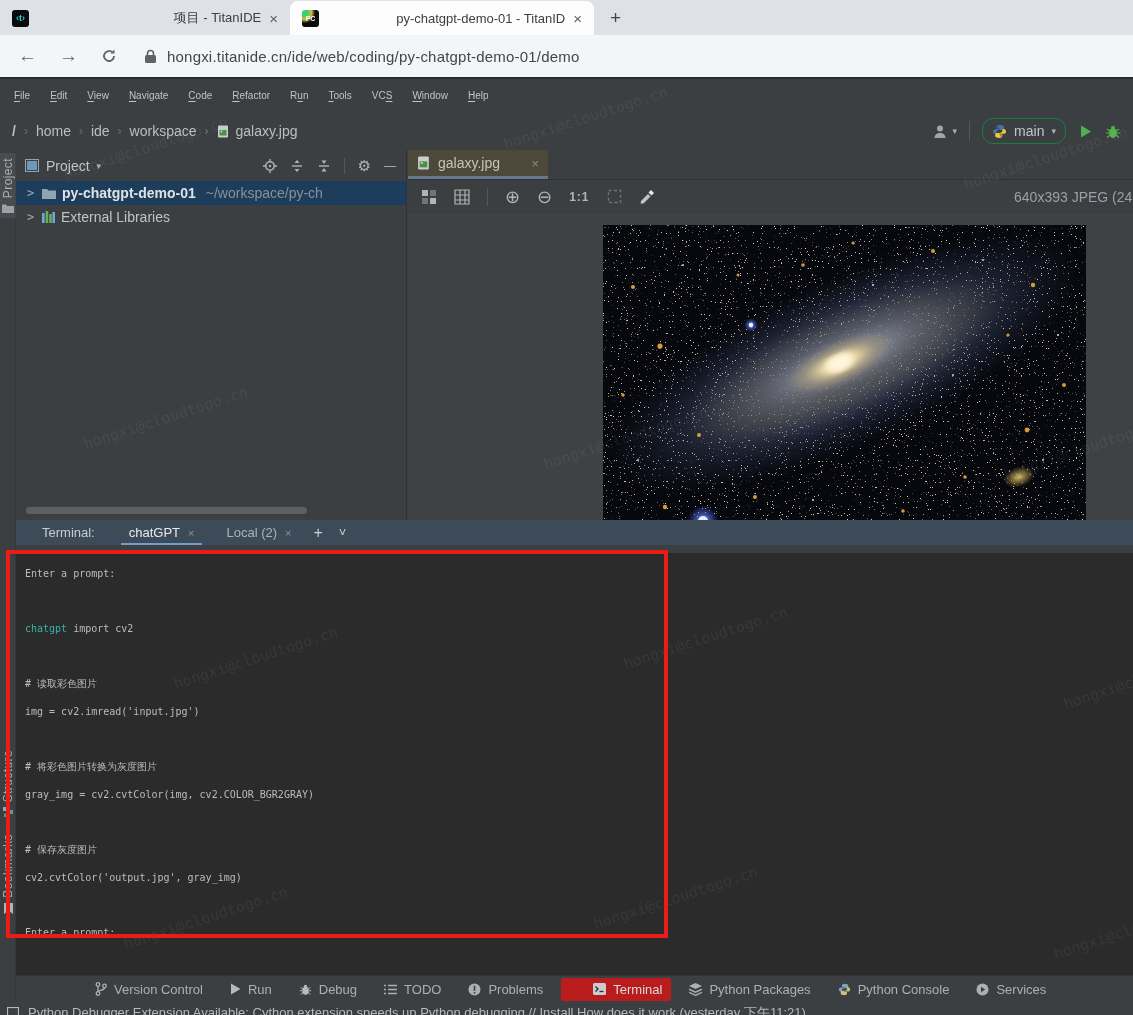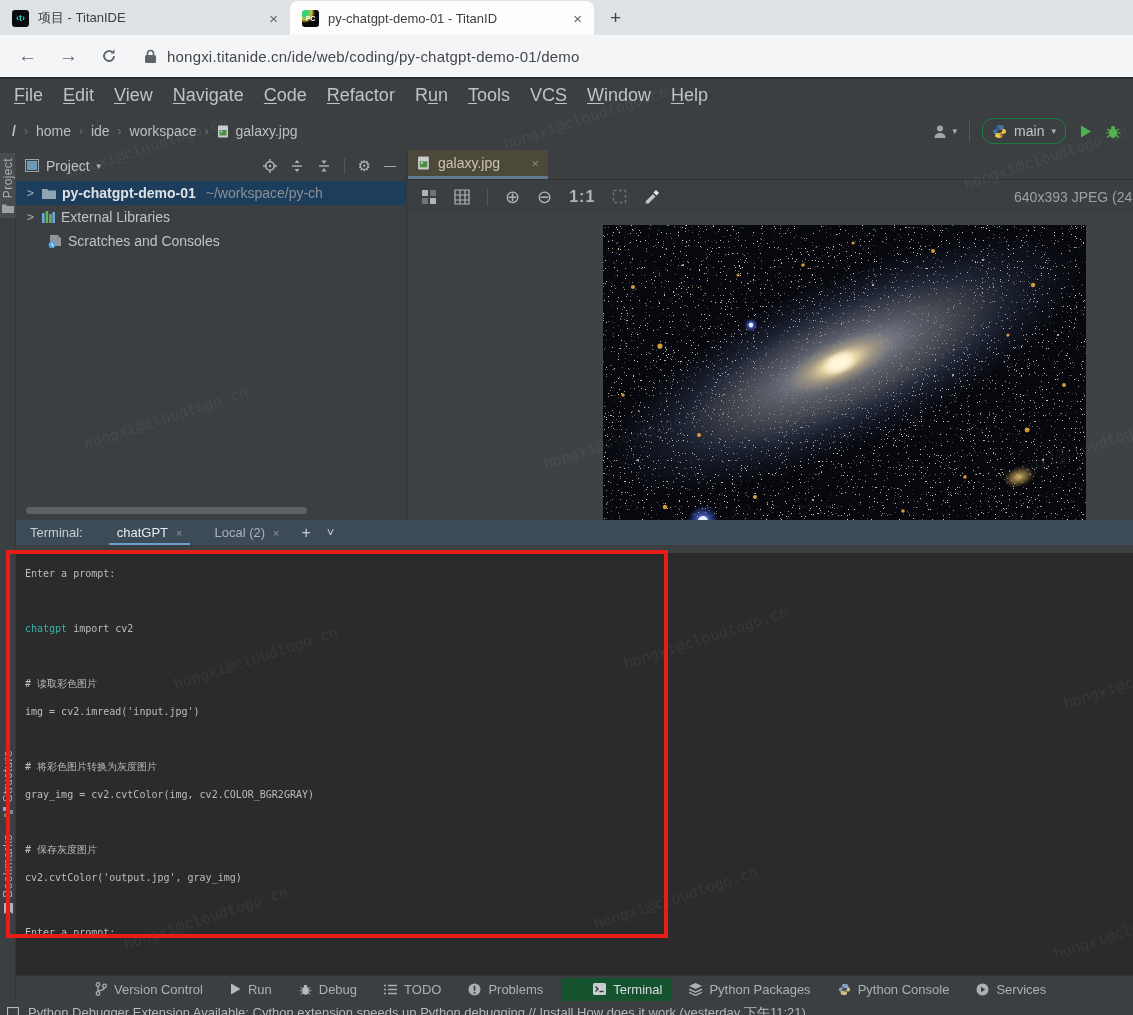--- a/index.html
+++ b/index.html
@@ -12,33 +12,33 @@
 
   
   .tabs-bar { position:absolute; left:0; top:0; width:1133px; height:35px; background:#dee1e6; display:flex; align-items:flex-end; }
   .tab { height:34px; display:flex; align-items:center; padding:0 12px; font-size:13px; color:#3c4043; }
   .tab.inactive { width:290px; }
   .tab.active { width:304px; background:#fdfdfe; border-radius:8px 8px 0 0; }
   .favicon { width:17px; height:17px; margin-right:9px; flex:none; border-radius:3px; }
   .fav-titan { background:#0b0b0d; color:#2bd3c5; font-size:9px; font-weight:bold; display:flex; align-items:center; justify-content:center; }
   .fav-pc { background:#0b0b0d; color:#fff; font-size:7px; font-weight:bold; display:flex; align-items:center; justify-content:center;
             background-image:radial-gradient(circle at 15% 15%, rgba(60,220,120,.95) 0 18%, rgba(250,220,60,.85) 34%, rgba(11,11,13,0) 52%); }
-  .tab-title { flex:1; overflow:hidden; white-space:nowrap; }
+  .tab-title { flex:1; overflow:hidden; white-space:nowrap;text-align:right; }
   .tab-close { color:#5f6368; font-size:15px; margin-left:8px; flex:none; }
   .newtab { margin:0 0 8px 16px; font-size:19px; color:#43474b; line-height:1; }
 
   .address-bar { position:absolute; left:0; top:35px; width:1133px; height:42px; background:#f4f5f7; display:flex; align-items:center; padding:0 18px; }
   .nav-ic { color:#5f6368; font-size:19px; margin-right:22px; }
   .lock { margin:0 10px 0 26px; }
   .url { font-size:15px; color:#44474a; letter-spacing:.2px; }
 
   
   .ide { position:absolute; left:0; top:77px; width:1133px; height:938px; background:#3c3f41; color:#bbbdbf; border-top:2px solid #292b2d; }
 
-  .menubar { position:absolute; top:0; left:0; right:0; height:33px; display:flex; align-items:center; padding-left:4px; font-size:18px; }
+  .menubar { position:absolute; top:0; left:0; right:0; height:33px; display:flex; align-items:center; padding-left:4px; font-size:10px; }
   .menu-item { padding:4px 10px; color:#c0c3c5; }
   .menu-item u { text-decoration-thickness:1px; text-underline-offset:2px; }
 
   .navbar { position:absolute; top:33px; left:0; right:0; height:38px; display:flex; align-items:center; padding:0 12px; font-size:14px; }
   .crumb { color:#bcbfc1; }
   .crumb-sep { color:#6c7072; margin:0 8px; font-size:12px; }
   .nav-right { margin-left:auto; display:flex; align-items:center; gap:12px; }
   .vsep { width:1px; height:20px; background:#54585a; }
   .combo { border:1px solid #15803d; border-radius:11px; height:26px; display:flex; align-items:center; gap:7px; padding:0 9px; color:#c3c6c8; font-size:14px; }
   .caret { font-size:9px; color:#aeb2b5; }
@@ -63,46 +63,46 @@
   .tree-path { color:#8a9096; margin-left:4px; }
   .indent { width:17px; flex:none; }
   .pp-scrollbar { position:absolute; left:10px; bottom:6px; width:281px; height:7px; background:#5c6062; border-radius:4px; }
 
   .editor { position:absolute; left:408px; top:0; right:0; height:100%; }
   .ed-tabbar { height:30px; background:#3c3f41; border-bottom:1px solid #303335; display:flex; }
   .ed-tab { width:140px; background:#4c483a; display:flex; align-items:center; gap:7px; padding:0 9px; font-size:14px; color:#cac4b3; border-bottom:3px solid #64798b; }
   .ed-tab .tab-x { margin-left:auto; color:#91896f; font-size:13px; }
   .ed-toolbar { height:33px; display:flex; align-items:center; gap:17px; padding:0 0 0 13px; color:#b1b4b6; }
   .tb-sep { width:1px; height:18px; background:#54585a; }
-  .one2one { font-size:16px; font-weight:bold; letter-spacing:1px; }
+  .one2one { font-size:12px; font-weight:bold; letter-spacing:1px; }
   .dim { opacity:.45; }
   .img-info { margin-left:auto; font-size:14px; color:#9aa0a6; white-space:nowrap; margin-right:-4px; }
   .ed-canvas { position:absolute; top:64px; left:0; right:0; bottom:0; background:#3f4245; overflow:hidden; }
   .galaxy-img { position:absolute; left:195px; top:11px; width:483px; height:300px; }
 
   
   .terminal { position:absolute; top:441px; left:0; right:0; height:455px; }
-  .term-header { position:absolute; top:0; left:0; right:0; height:25px; background:#3d4a57; display:flex; align-items:center; padding-left:30px; font-size:13px; color:#c6cdd3; }
+  .term-header { position:absolute; top:0; left:0; right:0; height:25px; background:#3d4a57; display:flex; align-items:center; padding-left:42px; font-size:13px; color:#c6cdd3; }
   .term-title { margin-right:26px; }
   .term-tab { display:flex; align-items:center; gap:8px; height:100%; padding:0 8px; color:#aab3bb; }
   .term-tab.active { color:#e6eaee; box-shadow:inset 0 -2px 0 #6d9ecf; }
   .term-x { font-size:11px; color:#8d969e; }
   .term-plus { margin-left:14px; font-size:16px; color:#c6cdd3; }
   .term-caret { margin-left:16px; font-size:13px; color:#c6cdd3; }
   .term-body { position:absolute; top:33px; left:16px; right:0; bottom:0; background:#2b2b2b;
                font-family:"DejaVu Sans Mono","Liberation Mono",monospace; font-size:10px; color:#b9bdb9; padding:7px 0 0 9px; }
   .tl { height:27.6px; line-height:27.6px; white-space:pre; }
   .kw { color:#35b5a8; }
 
   .red-box { position:absolute; left:6px; top:550px; width:662px; height:388px; border:4px solid #e81d17; z-index:60; }
 
   
   .bottom-bar { position:absolute; top:896px; left:0; right:0; height:27px; background:#3c3f41; border-top:1px solid #303335; display:flex; align-items:center; gap:9px; padding-left:86px; font-size:13px; color:#abb0b4; }
   .bb-item { display:flex; align-items:center; gap:7px; padding:4px 9px; border-radius:2px; }
-  .bb-item.active { background:#14532d; color:#d9dcde;padding-left:32px; }
+  .bb-item.active { background:#b91c1c; color:#d9dcde;padding-left:32px; }
 
   .statusbar { position:absolute; top:923px; left:0; right:0; height:22px; background:#3c3f41; display:flex; align-items:center; gap:9px; padding-left:7px; font-size:13px; color:#b6babd; white-space:nowrap; }
 
   .wm { position:absolute; color:rgba(215,222,228,.07); font-family:"DejaVu Sans Mono",monospace; font-size:15px; transform:rotate(-18deg); white-space:nowrap; z-index:40; pointer-events:none; }
 </style>
 </head>
 <body>
 
 <div class="tabs-bar">
   <div class="tab inactive">
@@ -265,30 +265,20 @@
         </div>
         <div class="tree-row">
           <span class="tree-chevron">&gt;</span>
           <svg width="13" height="12" viewBox="0 0 13 12">
               <rect x="0" y="2" width="2.6" height="10" fill="#6fa8d8"></rect>
               <rect x="3.6" y="0" width="2.6" height="12" fill="#63b05c"></rect>
               <rect x="7.2" y="3" width="2.6" height="9" fill="#63b05c"></rect>
               <rect x="10.4" y="1" width="2.6" height="11" fill="#6fa8d8"></rect>
             </svg>
           <span class="tree-label">External Libraries</span>
-        </div>
-        <div class="tree-row">
-          <span class="indent"></span>
-          <svg width="14" height="13" viewBox="0 0 14 13">
-              <path d="M2 0h8l3 3v8H2z" fill="#8f979c"></path>
-              <path d="M10 0v3h3" fill="#6d7479"></path>
-              <circle cx="4" cy="10" r="3.4" fill="#4da2e0"></circle>
-              <path d="M4 8v2.2l1.6.9" stroke="#fff" stroke-width="1" fill="none"></path>
-            </svg>
-          <span class="tree-label">Scratches and Consoles</span>
         </div>
       </div>
       <div class="pp-scrollbar"></div>
     </div>
 
     <div class="editor">
       <div class="ed-tabbar">
         <div class="ed-tab">
           <svg width="14" height="14" viewBox="0 0 13 13">
               <rect x="1" y="0.5" width="10" height="12" rx="1" fill="#c8cdd0"></rect>

